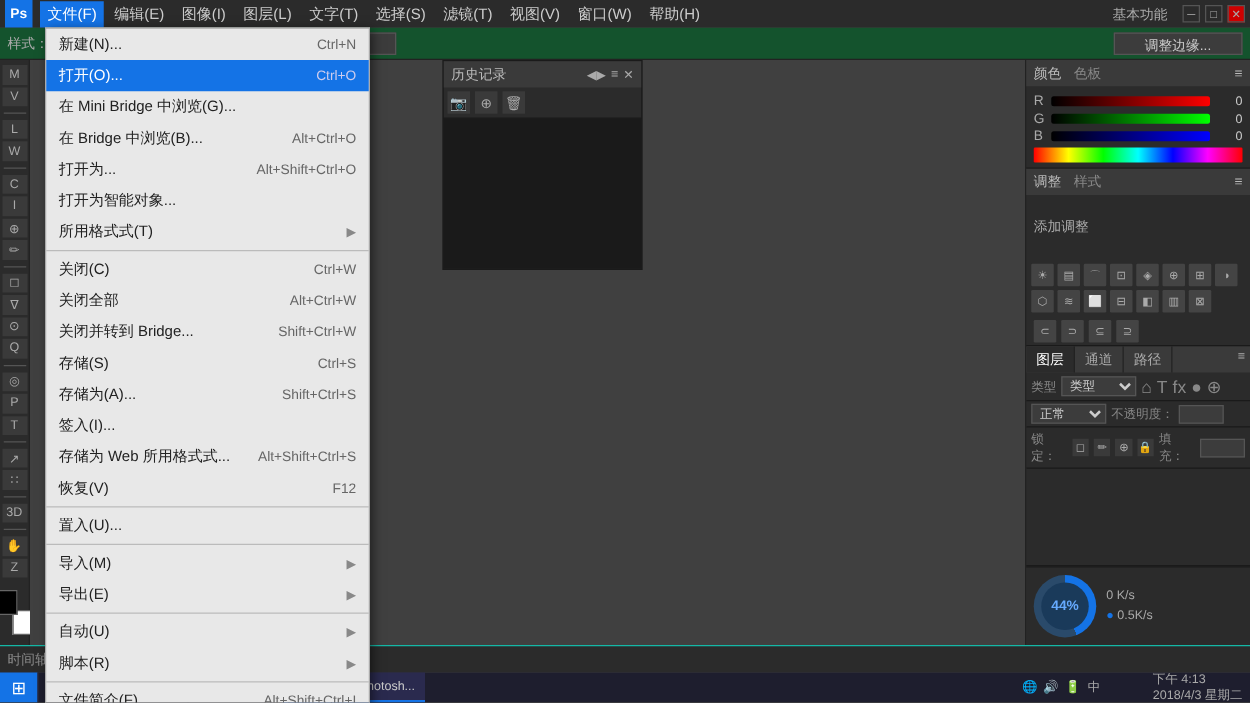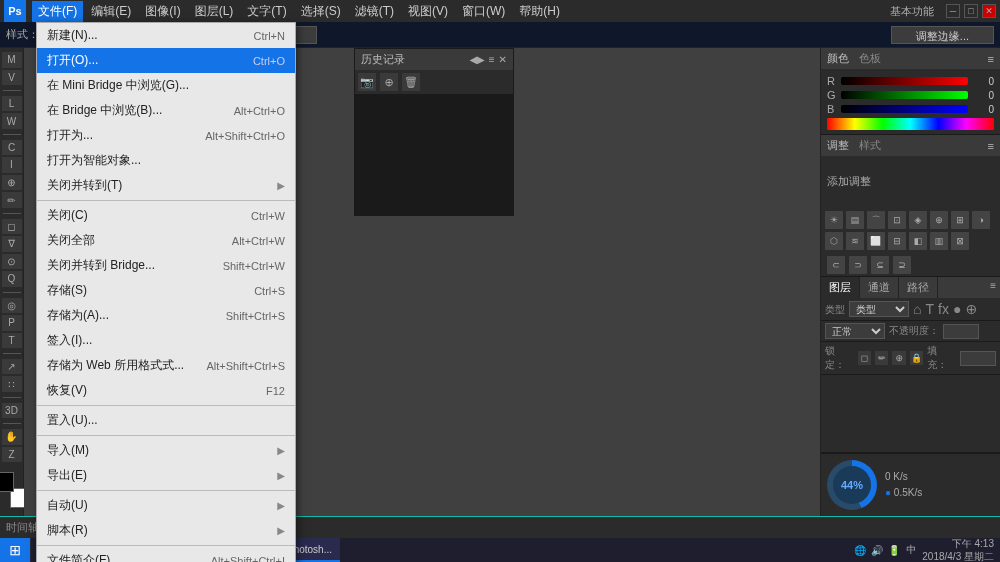--- a/index.html
+++ b/index.html
@@ -40,21 +40,21 @@
       color: #ccc;
       font-size: 12px;
       white-space: nowrap;
     }
     .menu-item.active { background: #1473e6; color: #fff; }
 
     
     #optionsbar {
       width: 100%;
       height: 26px;
-      background: #0f172a;
+      background: #14532d;
       border-bottom: 1px solid #222;
       display: flex;
       align-items: center;
       padding: 0 6px;
       gap: 6px;
     }
     .options-select {
       background: #3c3c3c; border: 1px solid #555; color: #ccc;
       font-size: 11px; padding: 1px 4px; height: 18px;
     }
@@ -286,21 +286,21 @@
       margin-left: auto;
       display: flex; align-items: center; gap: 4px;
       padding-right: 6px; font-size: 10px; color: #aaa;
     }
     .sys-icons { display: flex; gap: 3px; align-items: center; }
     .sys-icon {
       width: 14px; height: 14px;
       display: flex; align-items: center; justify-content: center;
       font-size: 10px; color: #aaa;
     }
-    .taskbar-clock { text-align: right; line-height: 1.3; font-size: 10px; }
+    .taskbar-clock { text-align: left; line-height: 1.3; font-size: 10px; margin-left: 36px; }
 
     
     #toolbar-swatches {
       margin-top: auto;
       padding: 4px 2px;
     }
   </style>
 </head>
 <body>
 
@@ -532,21 +532,21 @@
     </div>
     <div class="menu-row">
       <span class="menu-row-label">打开为...</span>
       <span class="menu-row-shortcut">Alt+Shift+Ctrl+O</span>
     </div>
     <div class="menu-row">
       <span class="menu-row-label">打开为智能对象...</span>
       <span class="menu-row-shortcut"></span>
     </div>
     <div class="menu-row">
-      <span class="menu-row-label">关闭并转到(T)</span>
+      <span class="menu-row-label">所用格式式(T)</span>
       <span class="menu-row-shortcut"></span>
       <span class="menu-row-arrow">▶</span>
     </div>
     <div class="menu-separator"></div>
     <div class="menu-row">
       <span class="menu-row-label">关闭(C)</span>
       <span class="menu-row-shortcut">Ctrl+W</span>
     </div>
     <div class="menu-row">
       <span class="menu-row-label">关闭全部</span>

